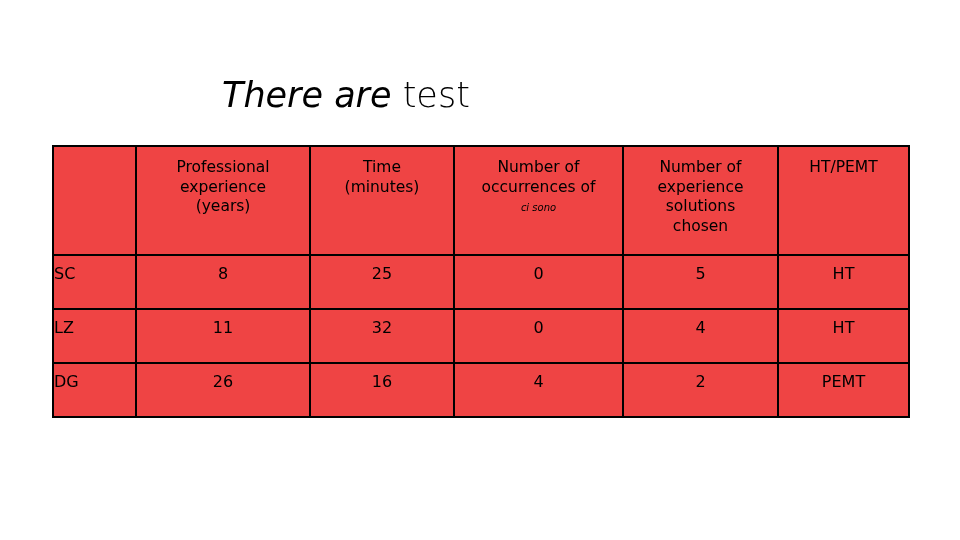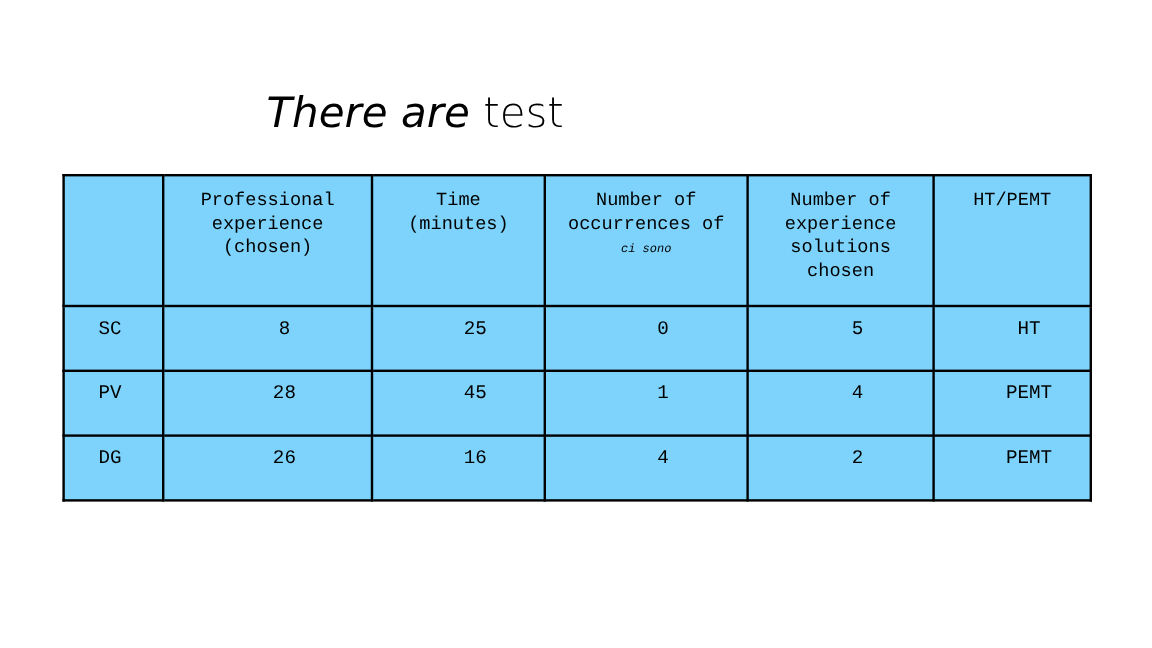--- a/index.html
+++ b/index.html
@@ -55,22 +55,21 @@
     border-collapse: collapse;
     table-layout: fixed;
     background: #ffffff;
   }
   .data-table td,
   .data-table th {
     border: 2px solid #000000;
     padding: 0;
     font-weight: normal;
     vertical-align: top;
-    background: #7dd3fc;
-    font-family: Liberation Mono, monospace;
+    background: #ef4444;
   }
 
   
   .col-name  { width: 83px; }
   .col-exp   { width: 174px; }
   .col-time  { width: 144px; }
   .col-occ   { width: 169px; }
   .col-sol   { width: 155px; }
   .col-type  { width: 131px; }
 
@@ -93,21 +92,20 @@
     font-size: 10px;
   }
 
   
   .data-row td {
     height: 44px;
     font-size: 16px;
     line-height: 20px;
     padding-top: 8px;
     vertical-align: top;
-    padding-left: 28px;
   }
   .cell-label {
     text-align: left;
     padding-left: 9px;
   }
   .cell-value {
     text-align: center;
   }
 </style>
 </head>
@@ -126,21 +124,21 @@
       <col class="col-sol">
       <col class="col-type">
     </colgroup>
     <thead>
       <tr class="header-row">
         <th class="empty-corner"></th>
 
         <th>
           <span>Professional</span><br>
           <span>experience</span><br>
-          <span>(chosen)</span>
+          <span>(years)</span>
         </th>
 
         <th>
           <span>Time</span><br>
           <span>(minutes)</span>
         </th>
 
         <th>
           <span>Number of</span><br>
           <span>occurrences of</span><br>
@@ -162,26 +160,26 @@
     <tbody>
       <tr class="data-row">
         <td class="cell-label">SC</td>
         <td class="cell-value">8</td>
         <td class="cell-value">25</td>
         <td class="cell-value">0</td>
         <td class="cell-value">5</td>
         <td class="cell-value">HT</td>
       </tr>
       <tr class="data-row">
-        <td class="cell-label">PV</td>
-        <td class="cell-value">28</td>
-        <td class="cell-value">45</td>
-        <td class="cell-value">1</td>
+        <td class="cell-label">LZ</td>
+        <td class="cell-value">11</td>
+        <td class="cell-value">32</td>
+        <td class="cell-value">0</td>
         <td class="cell-value">4</td>
-        <td class="cell-value">PEMT</td>
+        <td class="cell-value">HT</td>
       </tr>
       <tr class="data-row">
         <td class="cell-label">DG</td>
         <td class="cell-value">26</td>
         <td class="cell-value">16</td>
         <td class="cell-value">4</td>
         <td class="cell-value">2</td>
         <td class="cell-value">PEMT</td>
       </tr>
     </tbody>

